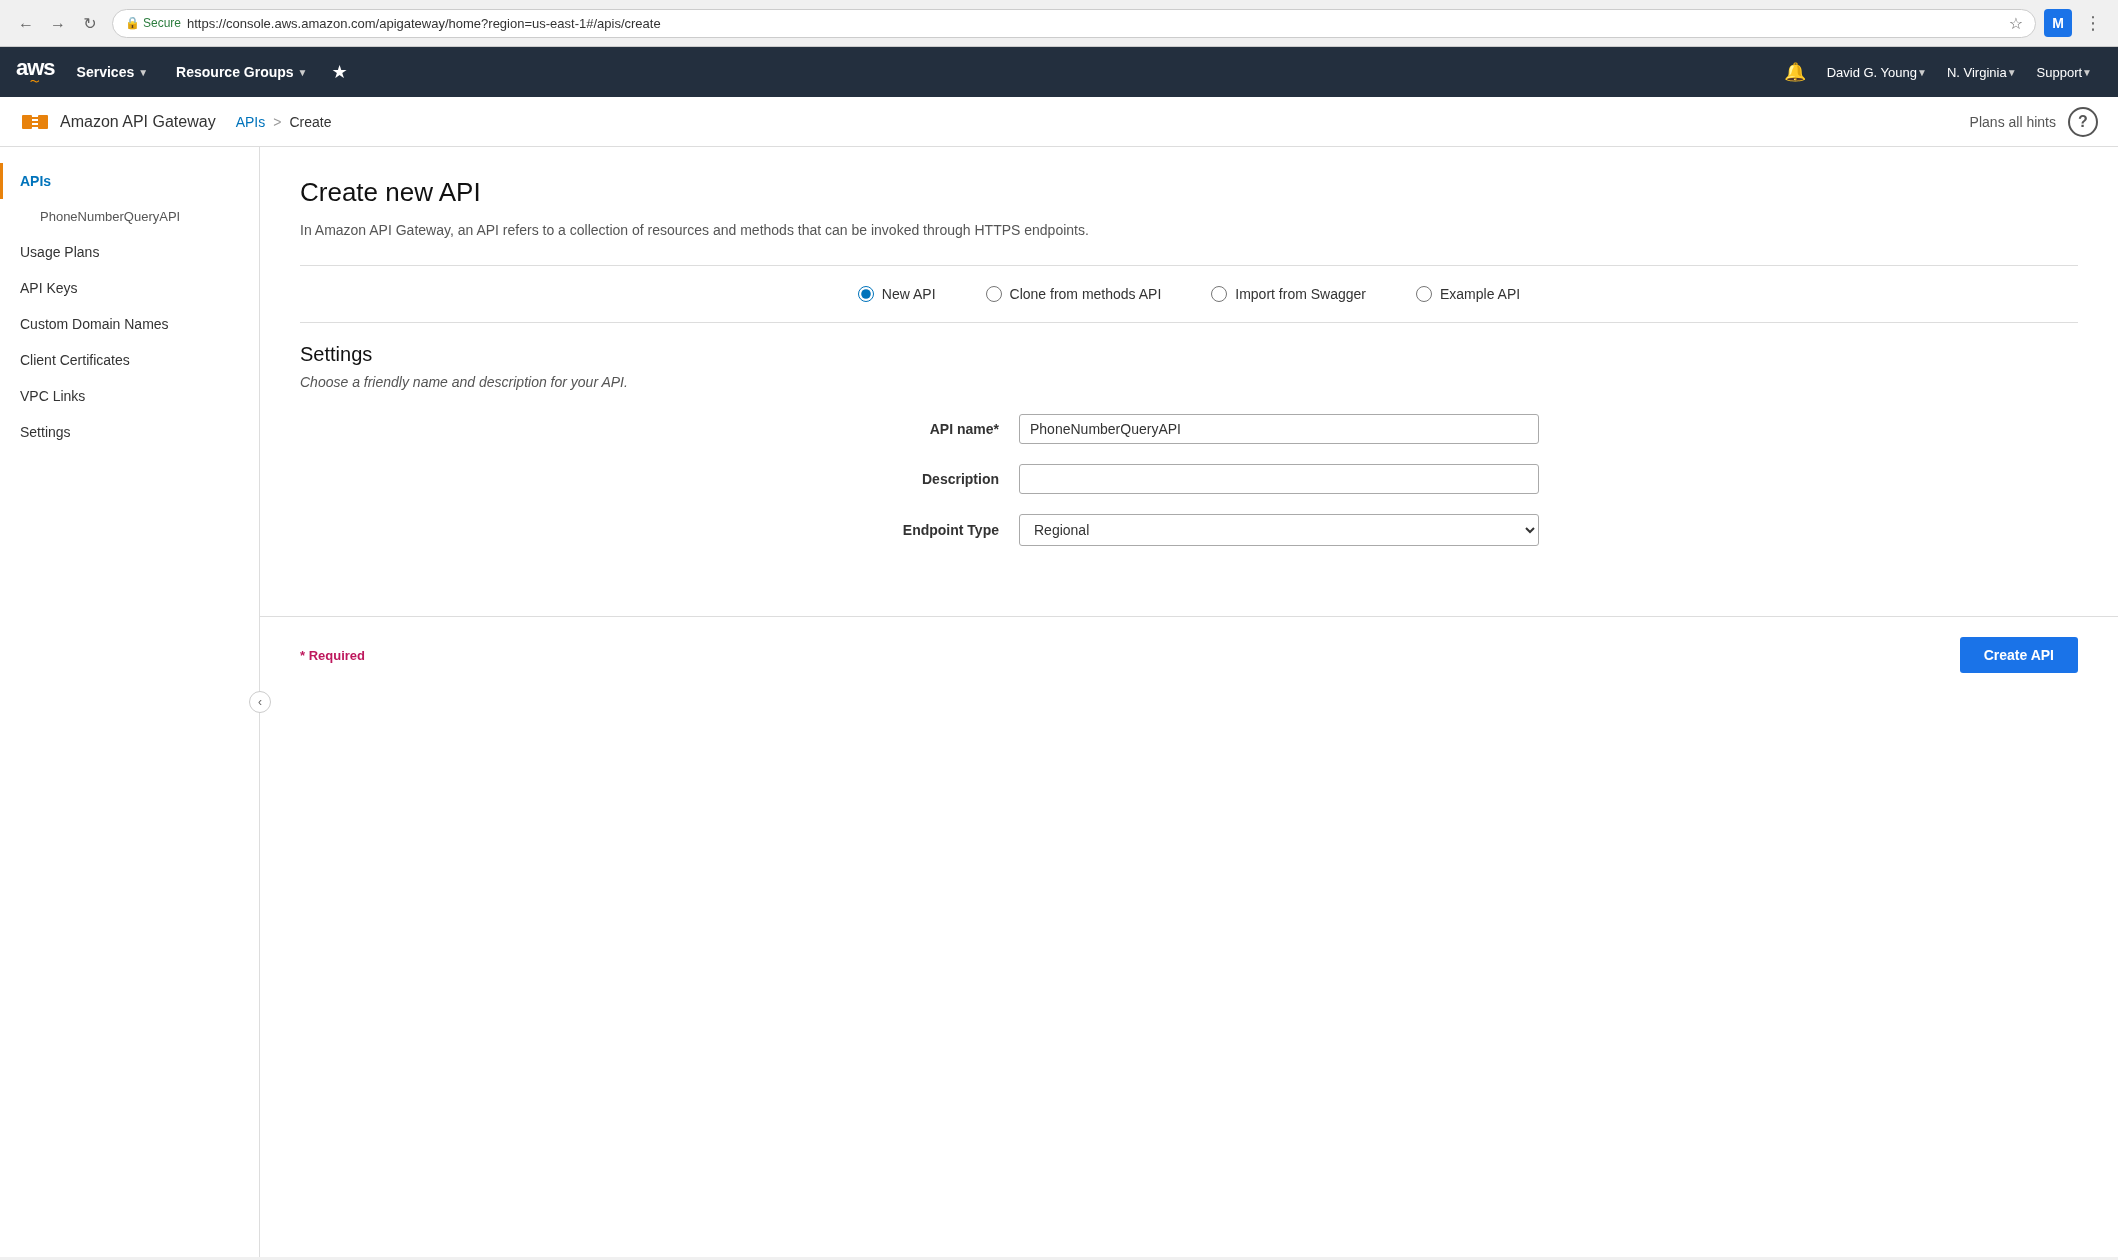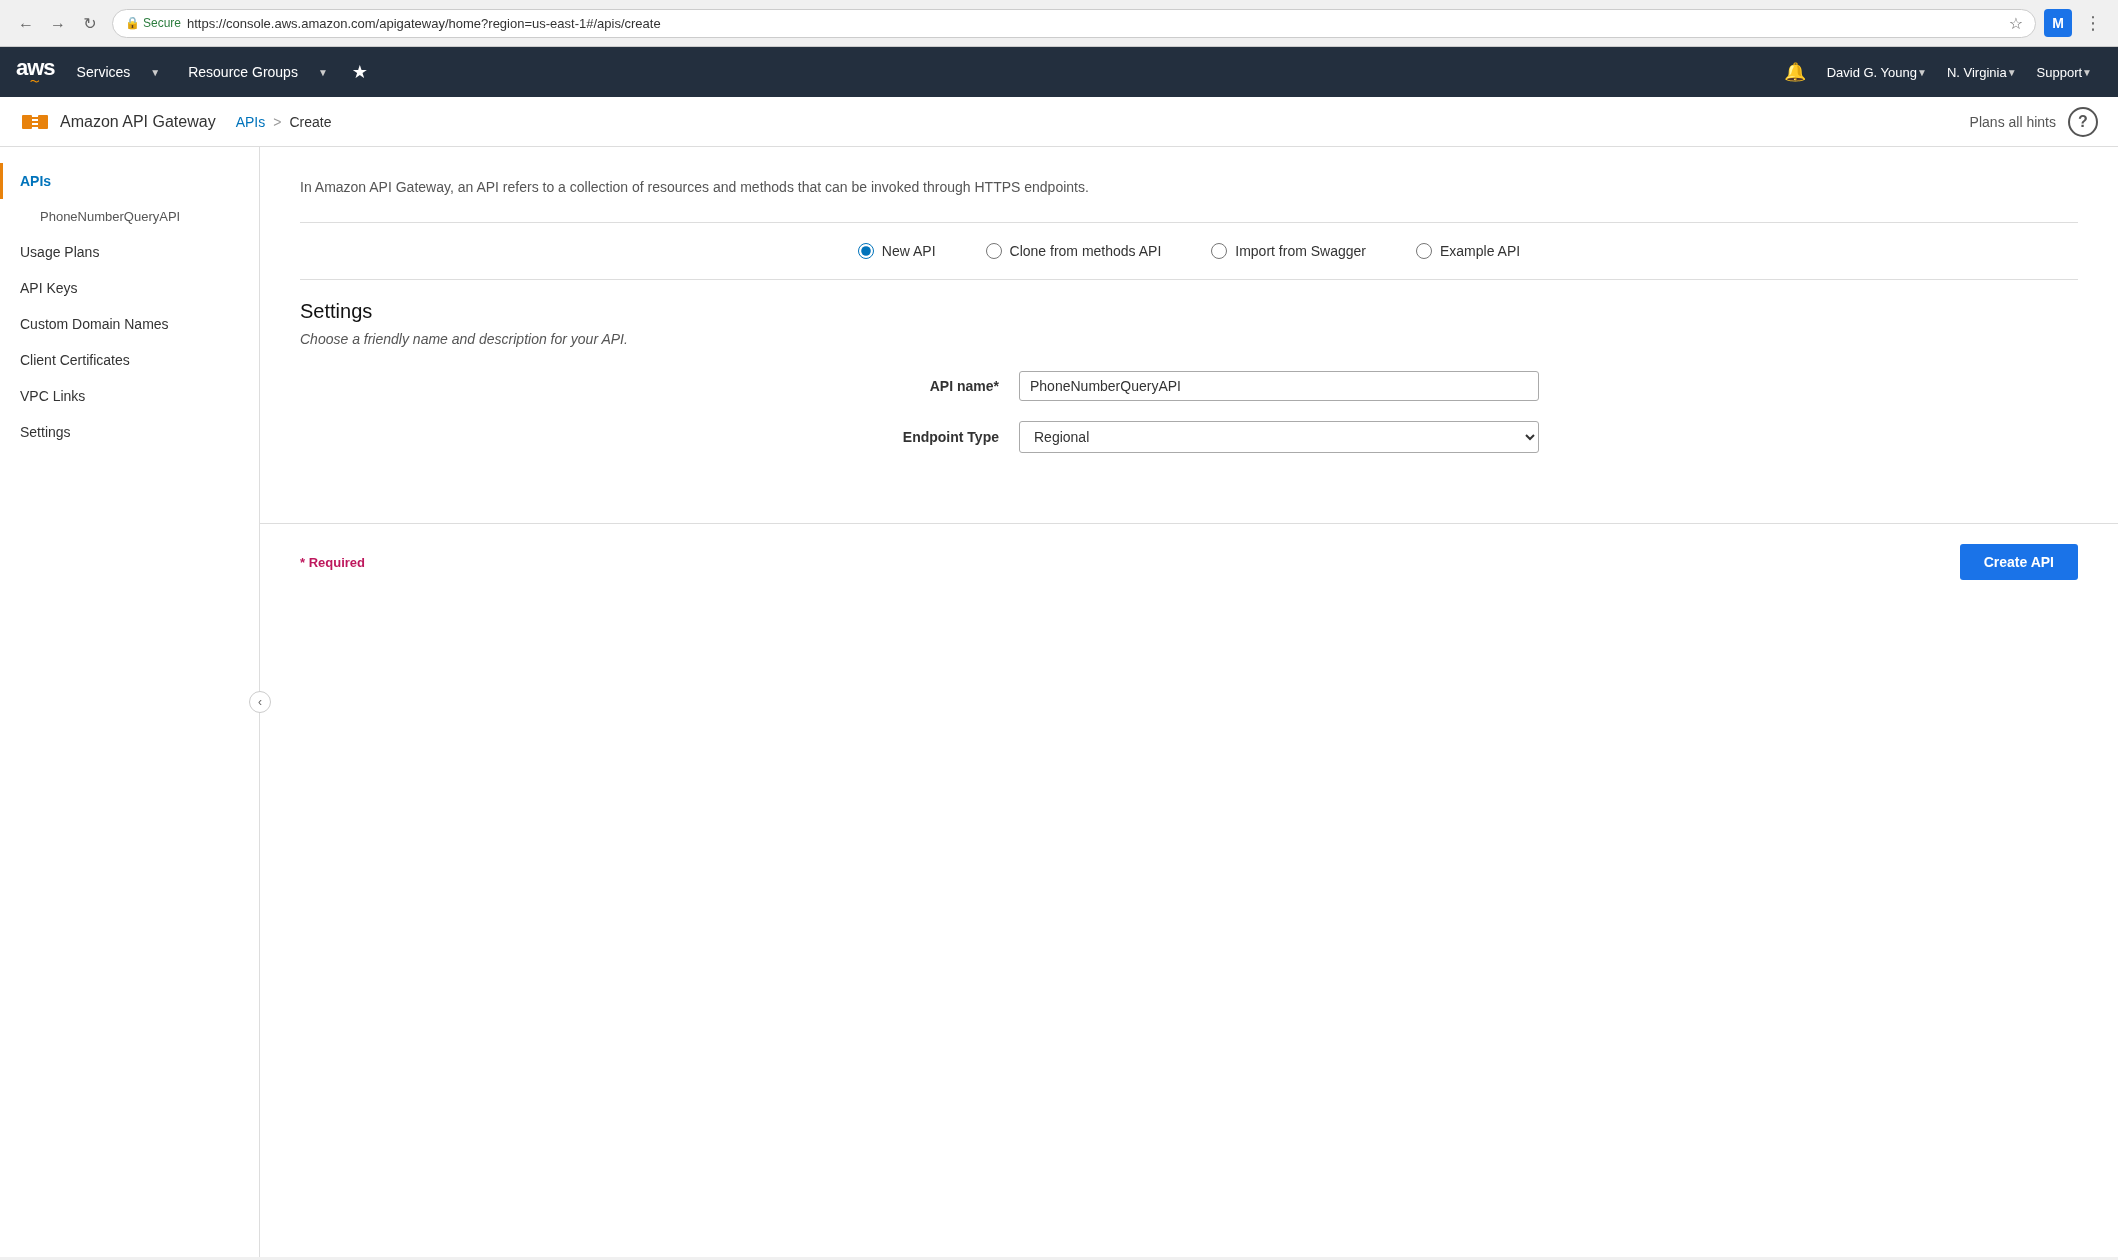--- a/index.html
+++ b/index.html
@@ -46,22 +46,22 @@
     .aws-logo {
       display: flex; align-items: center; margin-right: 8px;
     }
     .aws-logo-text {
       color: white; font-size: 22px; font-weight: bold; letter-spacing: -1px;
     }
     .aws-logo-smile {
       color: #ff9900; font-size: 10px; display: block; text-align: center; margin-top: -6px; letter-spacing: 1px;
     }
     .nav-item {
-      color: white; font-size: 14px; font-weight: 400; padding: 0 14px; height: 50px;
-      display: flex; align-items: center; gap: 20px; cursor: pointer; border: none; background: none;
+      color: white; font-size: 14px; font-weight: 700; padding: 0 14px; height: 50px;
+      display: flex; align-items: center; gap: 4px; cursor: pointer; border: none; background: none;
     }
     .nav-chevron { font-size: 10px; color: #ccc; }
     .nav-star { color: white; font-size: 18px; padding: 0 10px; cursor: pointer; background: none; border: none; }
     .nav-spacer { flex: 1; }
     .nav-bell { color: white; font-size: 18px; padding: 0 10px; cursor: pointer; background: none; border: none; }
     .nav-user { color: white; font-size: 13px; padding: 0 10px; cursor: pointer; background: none; border: none; display: flex; align-items: center; }
 
     
     .service-header {
       background: white;
@@ -306,20 +306,21 @@
       <span>VPC Links</span>
     </div>
     <div class="sidebar-item">
       <span>Settings</span>
     </div>
   </div>
 
   <div class="content-area">
     <div class="content-inner">
 
+      <h1 class="page-title">Create new API</h1>
       <p class="page-description">In Amazon API Gateway, an API refers to a collection of resources and methods that can be invoked through HTTPS endpoints.</p>
 
       <hr class="divider">
 
       <div class="radio-group">
         <label class="radio-option">
           <input type="radio" name="api-type" class="radio-input" checked="" style="">
           <span>New API</span>
         </label>
         <label class="radio-option">
@@ -343,20 +344,26 @@
 
       <div class="form-table">
 
         <div class="form-row">
           <label class="form-label">API name*</label>
           <div class="form-control">
             <input type="text" class="form-input" value="PhoneNumberQueryAPI" style="">
           </div>
         </div>
 
+        <div class="form-row">
+          <label class="form-label">Description</label>
+          <div class="form-control">
+            <input type="text" class="form-input" value="" style="">
+          </div>
+        </div>
 
         <div class="form-row">
           <label class="form-label">Endpoint Type</label>
           <div class="form-control">
             <select class="form-select">
               <option>Edge Optimized</option>
               <option selected="">Regional</option>
               <option>Private</option>
             </select>
           </div>

